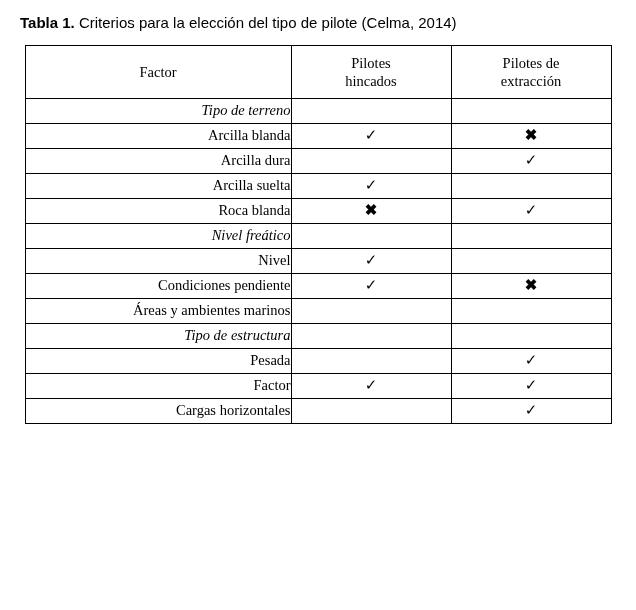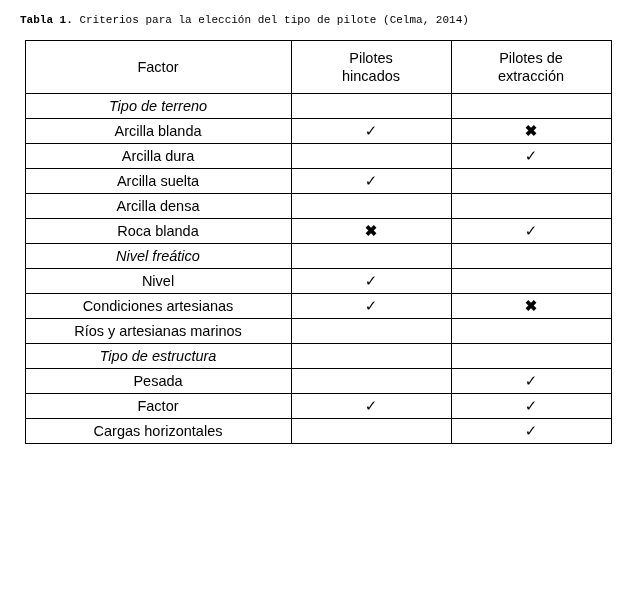--- a/index.html
+++ b/index.html
@@ -14,34 +14,34 @@
     color: #000000;
     overflow: hidden;
   }
   .page {
     width: 636px;
     height: 610px;
     box-sizing: border-box;
     padding: 14px 18px 0 18px;
   }
   .caption {
-    font-size: 11px;
+    font-size: 15px;
     line-height: 1.25;
     margin: 0 0 12px 2px;
     white-space: nowrap;
-    font-family: Liberation Mono, monospace;
   }
   .caption .caption-label {
     font-weight: bold;
   }
   table.criteria {
     border-collapse: collapse;
     table-layout: fixed;
     width: 586px;
     margin: 0 auto;
+    font-family: Liberation Serif, serif;
   }
   table.criteria td, table.criteria th {
     border: 1px solid #000000;
     padding: 0;
     font-size: 14.5px;
     font-weight: normal;
     vertical-align: middle;
   }
   col.c-factor { width: 266px; }
   col.c-hinc   { width: 160px; }
@@ -51,27 +51,27 @@
     text-align: center;
     font-weight: bold;
     font-size: 15px;
     line-height: 1.25;
     height: 52px;
     padding: 4px 6px;
   }
   .cell-group {
     font-style: italic;
     font-weight: bold;
-    text-align: center;
+    text-align: right;
     padding: 4px 8px 4px 10px;
     height: 24px;
     margin-left: 28px;
   }
   .cell-item {
-    text-align: center;
+    text-align: right;
     padding: 4px 12px 4px 8px;
     height: 24px;
   }
   .cell-mark {
     text-align: center;
     height: 24px;
     padding: 4px 0;
   }
   .mark-check {
     font-size: 15px;
@@ -126,46 +126,41 @@
           <td class="cell-item">Arcilla dura</td>
           <td class="cell-mark"></td>
           <td class="cell-mark"><span class="mark-check">✓</span></td>
         </tr>
         <tr>
           <td class="cell-item">Arcilla suelta</td>
           <td class="cell-mark"><span class="mark-check">✓</span></td>
           <td class="cell-mark"></td>
         </tr>
         <tr>
-          <td class="cell-item">Arcilla densa</td>
-          <td class="cell-mark"></td>
-          <td class="cell-mark"></td>
-        </tr>
-        <tr>
           <td class="cell-item">Roca blanda</td>
           <td class="cell-mark"><span class="mark-cross">✖</span></td>
           <td class="cell-mark"><span class="mark-check">✓</span></td>
         </tr>
         <tr>
           <td class="cell-group">Nivel freático</td>
           <td class="cell-mark"></td>
           <td class="cell-mark"></td>
         </tr>
         <tr>
           <td class="cell-item">Nivel</td>
           <td class="cell-mark"><span class="mark-check">✓</span></td>
           <td class="cell-mark"></td>
         </tr>
         <tr>
-          <td class="cell-item">Condiciones artesianas</td>
+          <td class="cell-item">Condiciones pendiente</td>
           <td class="cell-mark"><span class="mark-check">✓</span></td>
           <td class="cell-mark"><span class="mark-cross">✖</span></td>
         </tr>
         <tr>
-          <td class="cell-item">Ríos y artesianas marinos</td>
+          <td class="cell-item">Áreas y ambientes marinos</td>
           <td class="cell-mark"></td>
           <td class="cell-mark"></td>
         </tr>
         <tr>
           <td class="cell-group">Tipo de estructura</td>
           <td class="cell-mark"></td>
           <td class="cell-mark"></td>
         </tr>
         <tr>
           <td class="cell-item">Pesada</td>

